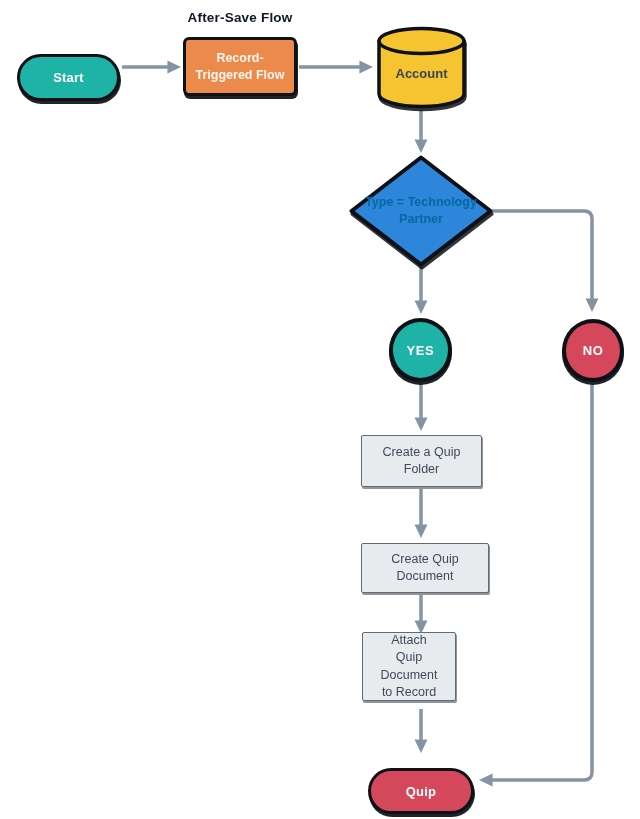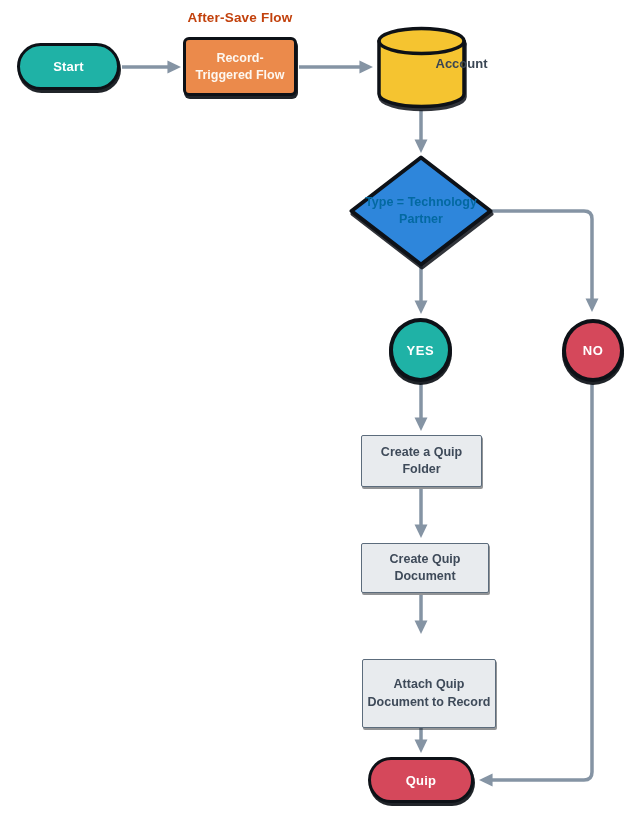--- a/index.html
+++ b/index.html
@@ -10,20 +10,21 @@
   .canvas svg { position:absolute; left:0; top:0; }
 
   .node {
     position:absolute; display:flex; align-items:center; justify-content:center;
     text-align:center; box-sizing:border-box;
   }
   .terminator {
     border:3px solid #0D1117; border-radius:999px; color:#ffffff;
     font-weight:bold; font-size:13px; letter-spacing:.2px;
     box-shadow:1px 3px 0 rgba(13,17,23,.92);
+    margin-top:11px;
   }
   #node-start { left:17px; top:43px; width:103px; height:47px; }
   #node-stop  { left:368px; top:757px; width:106px; height:46px; }
 
   #node-record {
     left:183px; top:37px; width:114px; height:59px; padding:0 6px;
     border:3px solid #0D1117; border-radius:6px; color:#FDF7F0;
     font-weight:bold; font-size:12.5px; line-height:17px;
     box-shadow:1px 3px 0 rgba(13,17,23,.92);
   }
@@ -31,34 +32,34 @@
   .circle {
     border:4px solid #0D1117; border-radius:50%; color:#ffffff;
     font-weight:bold; font-size:13px; letter-spacing:.6px;
     box-shadow:0 3px 0 rgba(13,17,23,.92);
   }
   #node-yes { left:389px; top:318px; width:63px; height:64px; }
   #node-no  { left:562px; top:319px; width:62px; height:63px; }
 
   .process-gray {
     background:#E8EBEE; border:1.5px solid #5C6C7C; border-radius:2px;
-    color:#3E4A59; font-weight:bold; font-size:12.5px; line-height:17.5px;
-    padding:0 4px; box-shadow:1px 2px 0 rgba(13,17,23,.45);
+    color:#3E4A59; font-weight:normal; font-size:12.5px; line-height:17.5px;
+    padding:0 20px; box-shadow:1px 2px 0 rgba(13,17,23,.45);
   }
   #node-folder   { left:361px; top:435px; width:121px; height:52px; }
   #node-document { left:361px; top:543px; width:128px; height:50px; }
-  #node-attach   { left:362px; top:659px; width:134px; height:69px; }
+  #node-attach   { left:362px; top:632px; width:94px; height:69px; }
 
   .float-label { position:absolute; text-align:center; }
   #label-after-save {
     left:168px; top:10px; width:144px; font-size:13.5px; font-weight:bold;
-    color:#c2410c; letter-spacing:.2px;
+    color:#0f172a; letter-spacing:.2px;
   }
   #label-account {
-    left:377px; top:56px; width:89px; font-size:13px; font-weight:bold; color:#3A4654;padding-left:40px;
+    left:377px; top:66px; width:89px; font-size:13px; font-weight:bold; color:#3A4654;
   }
   #label-decision {
     left:350px; top:194px; width:142px; font-size:12.5px; font-weight:bold;
     color:#0369a1; line-height:17px;
   }
 
   .shape-shadow { filter:drop-shadow(1px 3px 0 rgba(13,17,23,.85)); }
   .connector { stroke:#8594A4; stroke-width:3.5; fill:none; }
 </style>
 </head>

